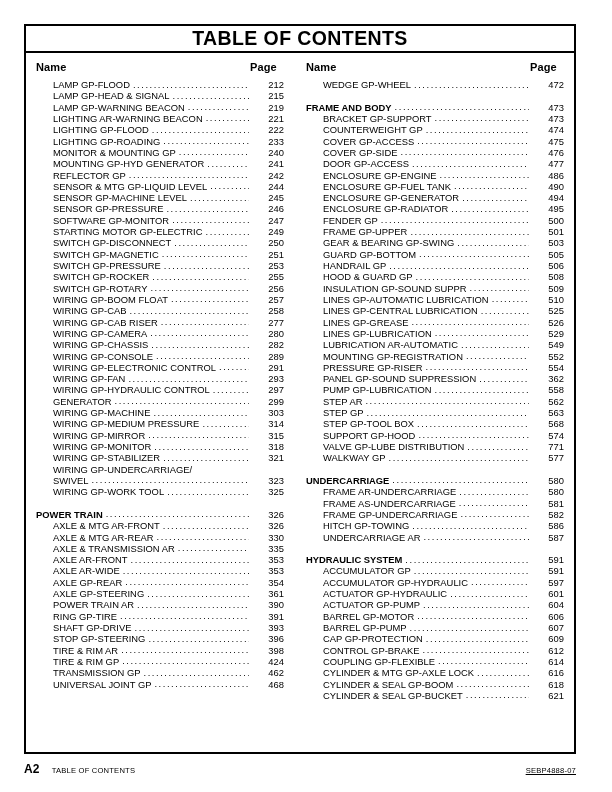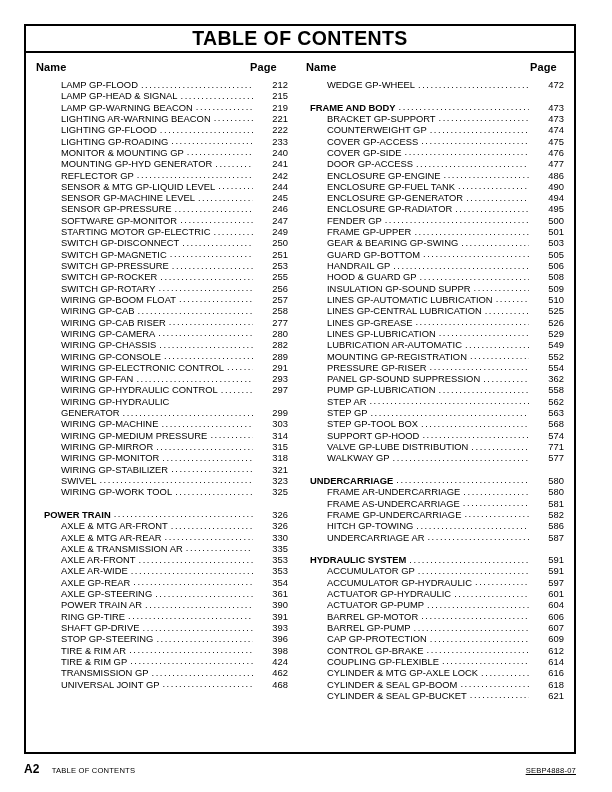--- a/index.html
+++ b/index.html
@@ -61,21 +61,20 @@
   .colhead .ch-page { width: 34px; text-align: left; }
   .colhead.left  { padding-right: 16px; }
   .colhead.right { padding-left: 6px; }
 
   
   #columns {
     display: flex;
     padding: 0 10px;
     box-sizing: border-box;
     margin-top: 6px;
-    margin-left: 8px;
   }
   .column {
     width: 50%;
     box-sizing: border-box;
   }
   .column.left  { padding-right: 16px; }
   .column.right { padding-left: 6px; }
 
   
   .entry {
@@ -295,54 +294,54 @@
         <div class="entry item">
           <span class="e-label">WIRING GP-FAN</span>
           <span class="e-dots">..........................................................................................</span>
           <span class="e-page">293</span>
         </div>
         <div class="entry item">
           <span class="e-label">WIRING GP-HYDRAULIC CONTROL</span>
           <span class="e-dots">..........................................................................................</span>
           <span class="e-page">297</span>
         </div>
+        <div class="entry item">
+          <span class="e-label">GENERATOR</span>
+          <span class="e-dots">..........................................................................................</span>
+          <span class="e-page">299</span>
+        </div>
+        <div class="entry item">
+          <span class="e-label">WIRING GP-MACHINE</span>
+          <span class="e-dots">..........................................................................................</span>
+          <span class="e-page">303</span>
+        </div>
+        <div class="entry item">
+          <span class="e-label">WIRING GP-MEDIUM PRESSURE</span>
+          <span class="e-dots">..........................................................................................</span>
+          <span class="e-page">314</span>
+        </div>
+        <div class="entry item">
+          <span class="e-label">WIRING GP-MIRROR</span>
+          <span class="e-dots">..........................................................................................</span>
+          <span class="e-page">315</span>
+        </div>
+        <div class="entry item">
+          <span class="e-label">WIRING GP-MONITOR</span>
+          <span class="e-dots">..........................................................................................</span>
+          <span class="e-page">318</span>
+        </div>
+        <div class="entry item">
+          <span class="e-label">WIRING GP-STABILIZER</span>
+          <span class="e-dots">..........................................................................................</span>
+          <span class="e-page">321</span>
+        </div>
         <div class="entry item nodots nopage">
-          <span class="e-label">WIRING  GP-HYDRAULIC</span>
+          <span class="e-label">WIRING  GP-UNDERCARRIAGE/</span>
           <span class="e-dots">..........................................................................................</span>
           <span class="e-page"></span>
-        </div>
-        <div class="entry item">
-          <span class="e-label">GENERATOR</span>
-          <span class="e-dots">..........................................................................................</span>
-          <span class="e-page">299</span>
-        </div>
-        <div class="entry item">
-          <span class="e-label">WIRING GP-MACHINE</span>
-          <span class="e-dots">..........................................................................................</span>
-          <span class="e-page">303</span>
-        </div>
-        <div class="entry item">
-          <span class="e-label">WIRING GP-MEDIUM PRESSURE</span>
-          <span class="e-dots">..........................................................................................</span>
-          <span class="e-page">314</span>
-        </div>
-        <div class="entry item">
-          <span class="e-label">WIRING GP-MIRROR</span>
-          <span class="e-dots">..........................................................................................</span>
-          <span class="e-page">315</span>
-        </div>
-        <div class="entry item">
-          <span class="e-label">WIRING GP-MONITOR</span>
-          <span class="e-dots">..........................................................................................</span>
-          <span class="e-page">318</span>
-        </div>
-        <div class="entry item">
-          <span class="e-label">WIRING GP-STABILIZER</span>
-          <span class="e-dots">..........................................................................................</span>
-          <span class="e-page">321</span>
         </div>
         <div class="entry item">
           <span class="e-label">SWIVEL</span>
           <span class="e-dots">..........................................................................................</span>
           <span class="e-page">323</span>
         </div>
         <div class="entry item">
           <span class="e-label">WIRING GP-WORK TOOL</span>
           <span class="e-dots">..........................................................................................</span>
           <span class="e-page">325</span>

